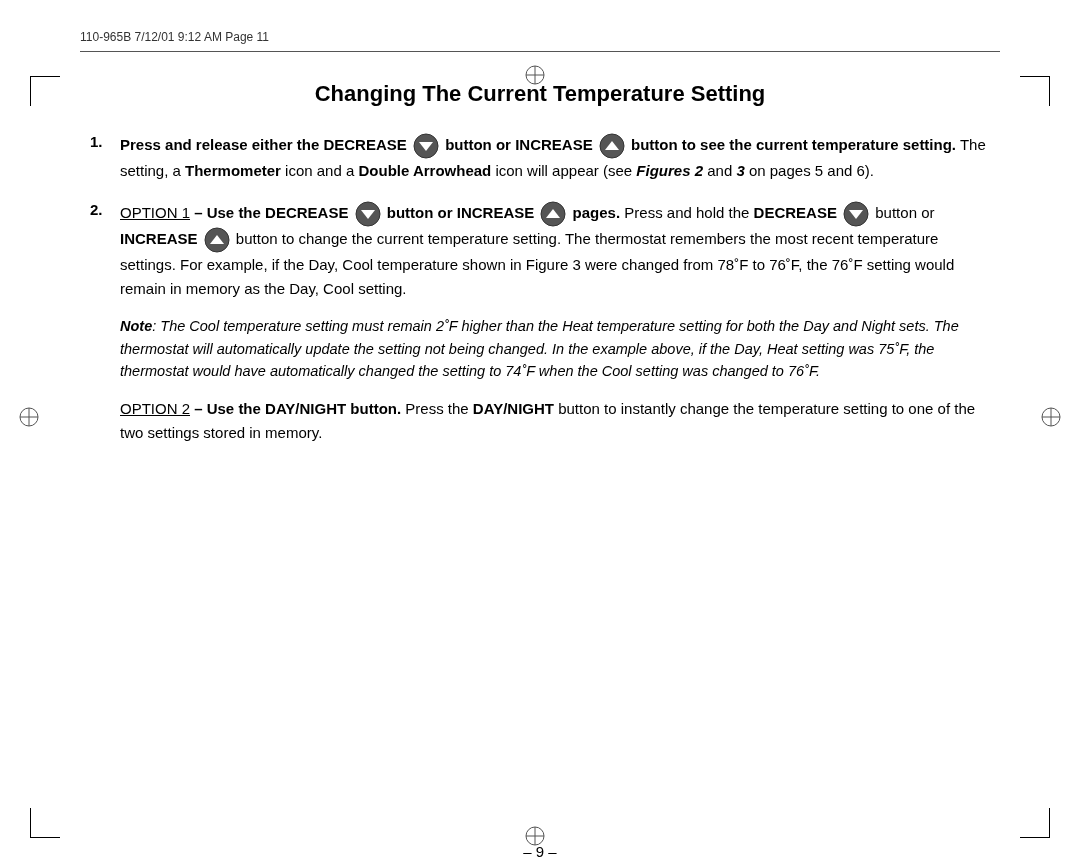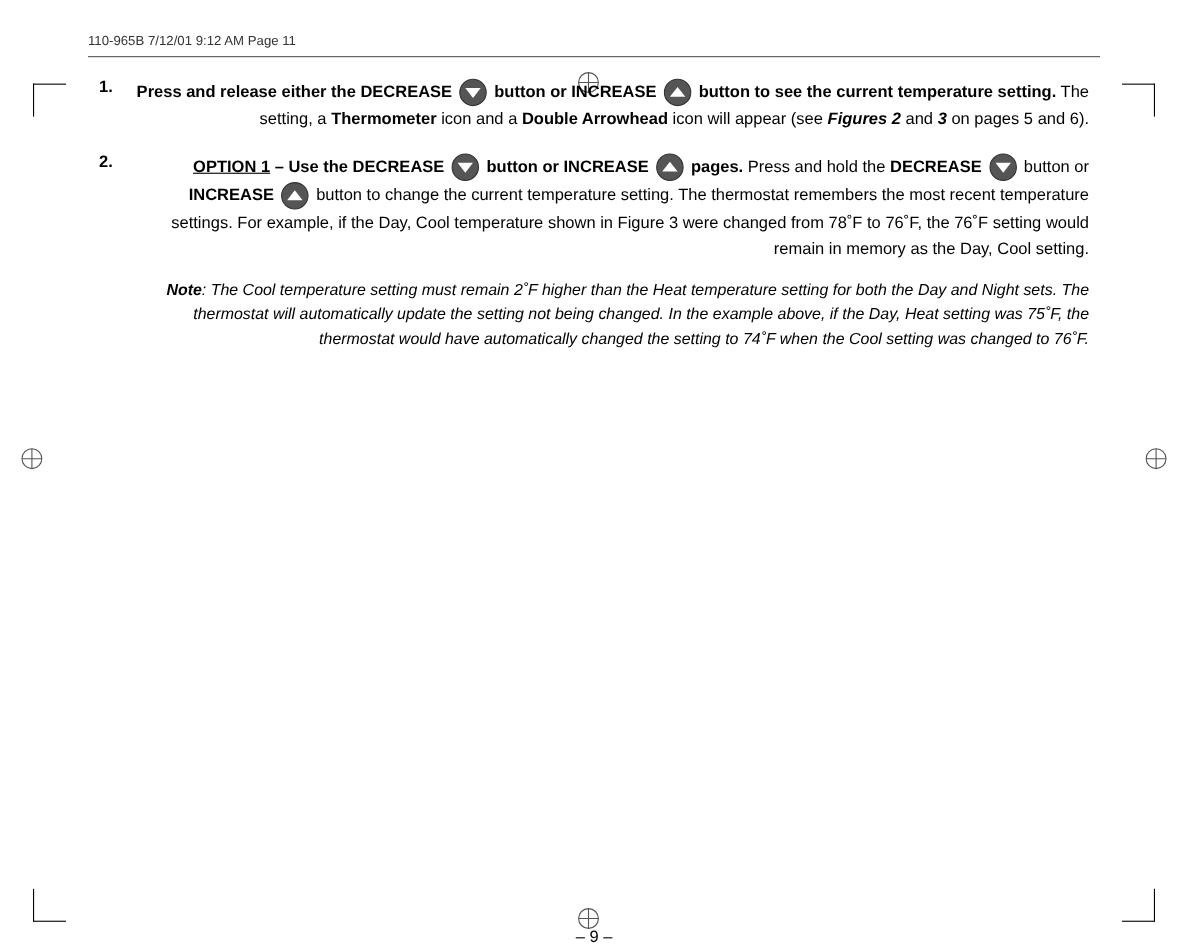--- a/index.html
+++ b/index.html
@@ -87,40 +87,39 @@
       position: absolute;
       left: 0;
       top: 0;
       font-weight: bold;
       font-size: 15px;
     }
 
     .item-content {
       font-size: 15px;
       line-height: 1.6;
-      text-align: right;
     }
 
     .bold { font-weight: bold; }
 
     
     .btn-icon {
       display: inline-block;
       width: 26px;
       height: 26px;
       vertical-align: middle;
       margin: 0 2px;
     }
     .btn-icon svg {
       width: 26px;
       height: 26px;
     }
 
     .option-label {
-      font-weight: bold;
+      font-weight: normal;
       text-decoration: underline;
     }
 
     .note-block {
       margin: 14px 0 14px 0;
       font-style: italic;
       font-size: 14.5px;
       line-height: 1.55;
     }
 
@@ -180,20 +179,21 @@
     </svg>
   </div>
 
   <div class="header-bar">
     <span>110-965B   7/12/01   9:12 AM   Page 11</span>
   </div>
   <div class="header-line"></div>
 
   <div class="content">
 
+    <h1 class="page-title">Changing The Current Temperature Setting</h1>
 
     <ol class="numbered-list">
 
       <li class="list-item">
         <span class="list-number bold">1.</span>
         <div class="item-content">
           <span class="bold">Press and release either the <span class="bold">DECREASE</span></span>
           
           <span class="btn-icon">
             <svg viewBox="0 0 26 26" xmlns="http://www.w3.org/2000/svg">
@@ -249,20 +249,24 @@
                 <polygon points="13,8 20,17 6,17" fill="#fff"></polygon>
               </svg>
             </span>
             <span> button to change the current temperature setting. The thermostat remembers the most recent temperature settings. For example, if the Day, Cool temperature shown in Figure 3 were changed from 78˚F to 76˚F, the 76˚F setting would remain in memory as the Day, Cool setting.</span>
           </div>
 
           <div class="note-block">
             <span class="note-bold">Note</span><span>: The Cool temperature setting must remain 2˚F higher than the Heat temperature setting for both the Day and Night sets. The thermostat will automatically update the setting not being changed. In the example above, if the Day, Heat setting was 75˚F, the thermostat would have automatically changed the setting to 74˚F when the Cool setting was changed to 76˚F.</span>
           </div>
 
+          <div class="option2-block">
+            <span class="option-label">OPTION 2</span><span class="bold"> – Use the <strong>DAY/NIGHT button.</strong></span>
+            <span> Press the <strong>DAY/NIGHT</strong> button to instantly change the temperature setting to one of the two settings stored in memory.</span>
+          </div>
 
         </div>
       </li>
 
     </ol>
 
   </div>
 
   <div class="page-number">– 9 –</div>
 

